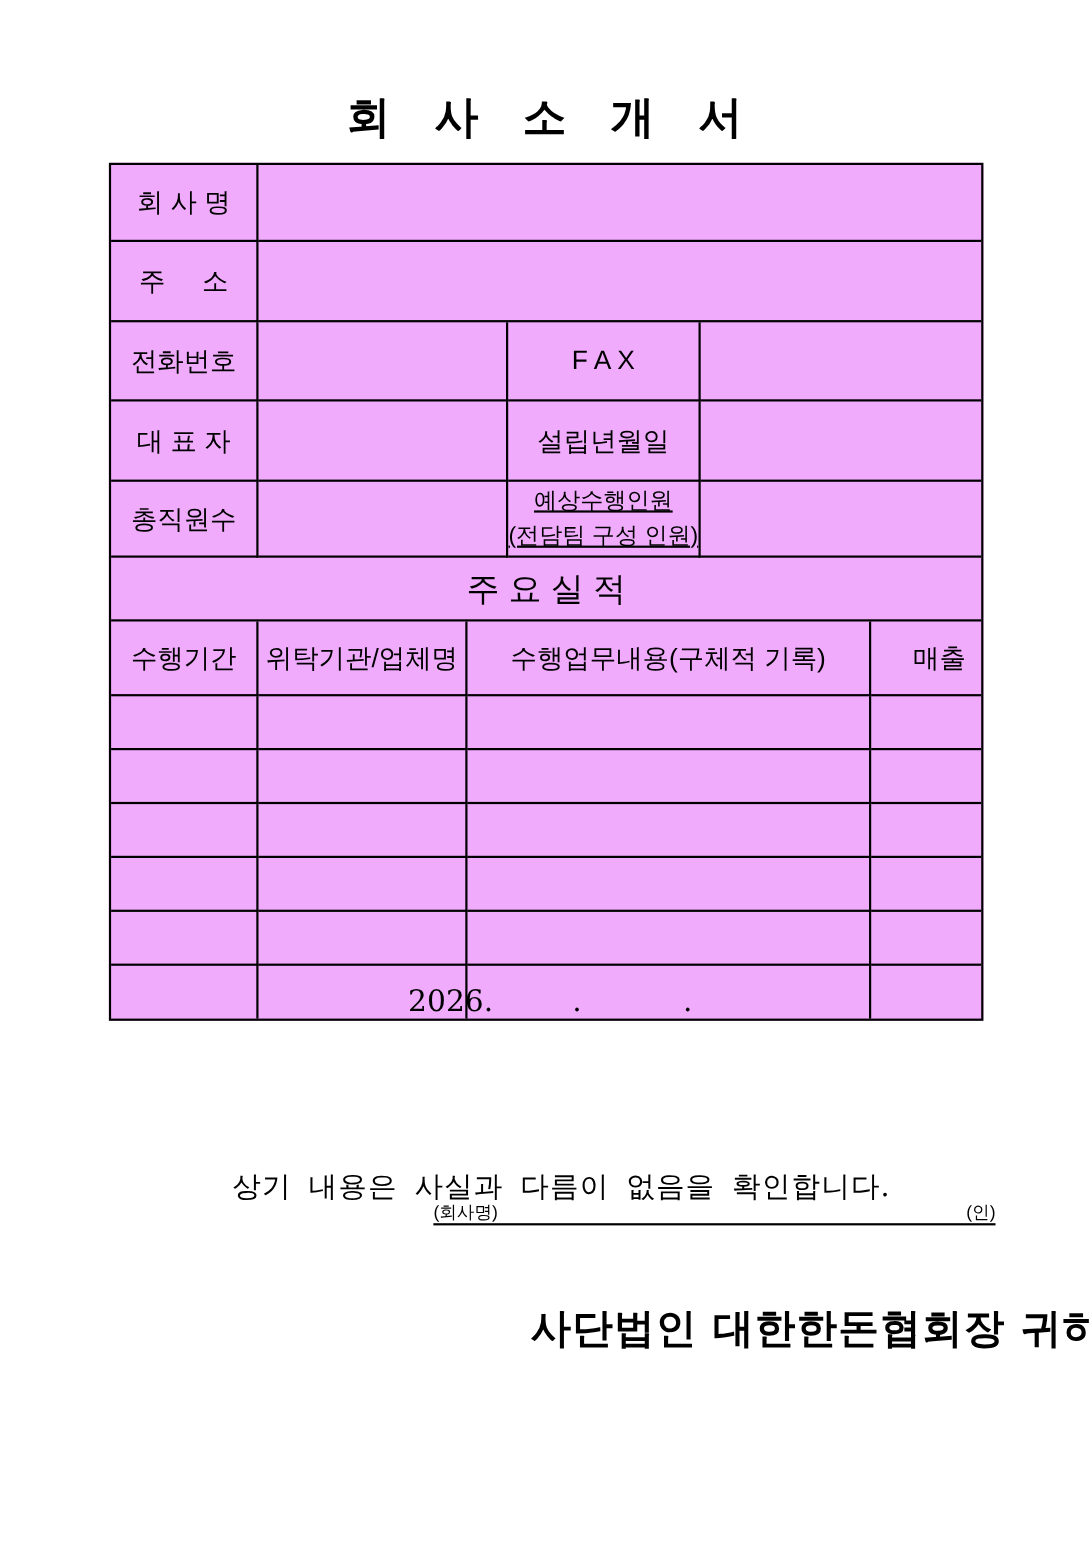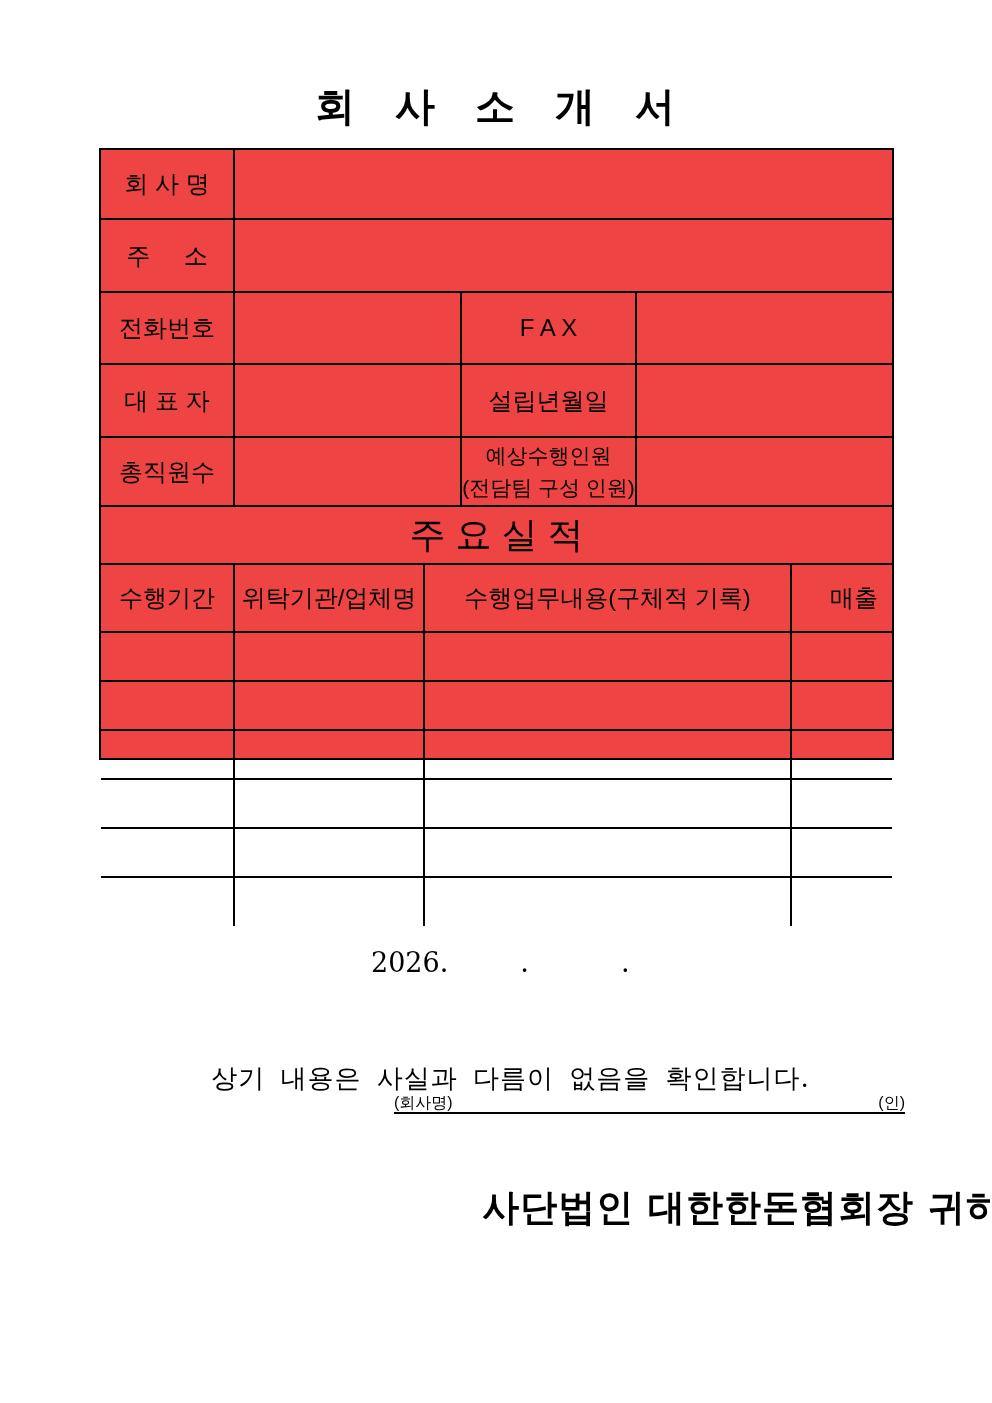--- a/index.html
+++ b/index.html
@@ -22,23 +22,23 @@
     line-height: 1.05;
     white-space: pre;
     word-spacing: 26px;
     letter-spacing: 2px;
   }
 
   
   .form-table {
     position: absolute;
     top: 148px; left: 99px;
-    width: 795px; height: 612px;
+    width: 795px; height: 780px;
     border: 2px solid #000;
-    background: #ef4444;
+    background: #f0abfc;
     font-size: 24px;
   }
   .grid-a {
     display: grid;
     grid-template-columns: 134px 227px 175px 1fr;
     grid-template-rows: 70px 73px 72px 73px 69px;
   }
   .grid-b {
     display: grid;
     grid-template-columns: 134px 190px 367px 1fr;
@@ -57,26 +57,26 @@
   .cell.no-r { border-right: none; padding-left: 24px; }
   .cell.no-b { border-bottom: none; }
   .cell.span-rest { grid-column: 2 / -1; }
   .sep-row {
     height: 58px;
     border-bottom: 2px solid #000;
     display: flex;
     align-items: center;
     justify-content: center;
     white-space: pre;
-    font-size: 36px;
-  }
-  .small-2line { font-size: 21px; line-height: 1.5; }
+    font-size: 30px;
+  }
+  .small-2line { font-size: 21px; line-height: 1.5; text-decoration: underline; }
   .date-line {
     position: absolute;
-    top: 948px; left: 371px;
+    top: 896px; left: 371px;
     display: flex;
     align-items: center;
     font-family: "DejaVu Serif", "Liberation Serif", serif;
     font-size: 27px;
     line-height: 1.1;
   }
   .date-line .dot1 { margin-left: 72px; }
   .date-line .dot2 { margin-left: 92px; }
 
   .confirm-line {

